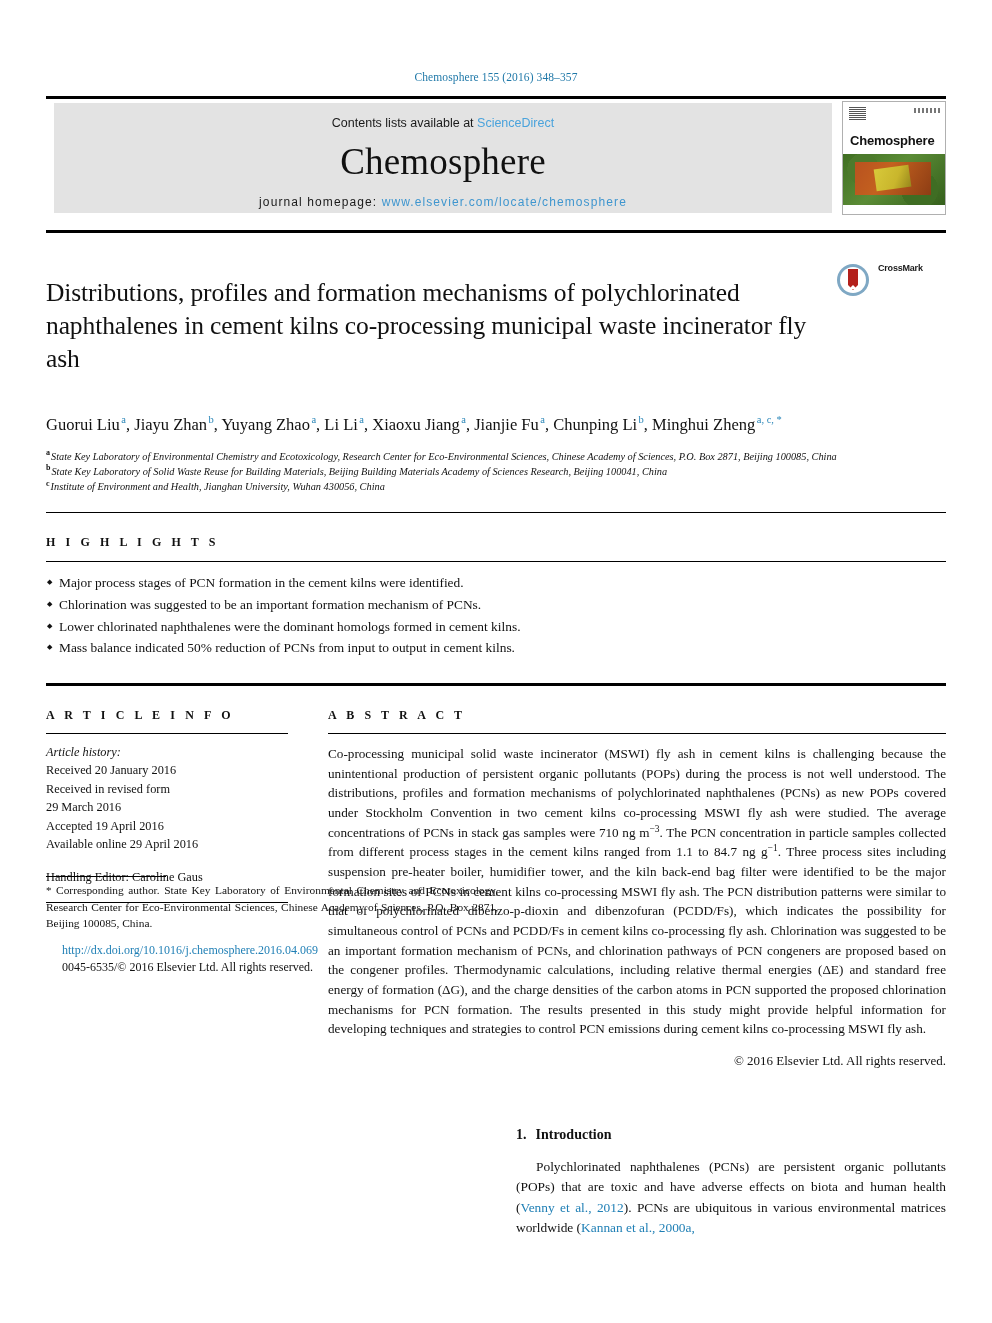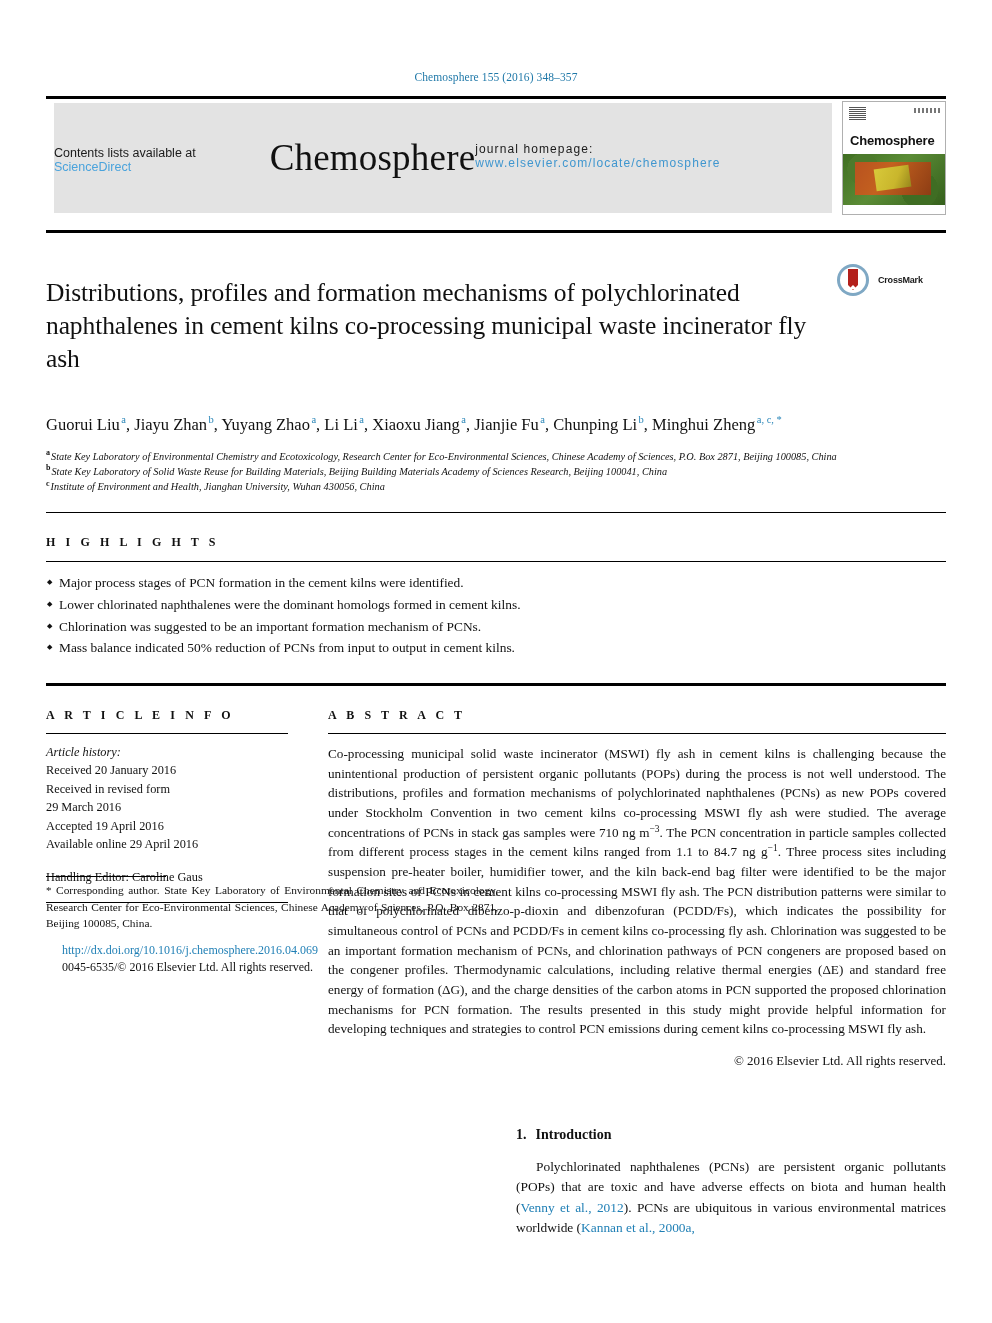--- a/index.html
+++ b/index.html
@@ -64,23 +64,23 @@
     font-size: 19px;
     letter-spacing: 1.2px;
     color: #f08010;
     margin-top: 1px;
     font-weight: 400;
   }
   .journal-banner {
     flex: 1 1 auto;
     background: #e3e3e3;
     display: flex;
-    flex-direction: row;
+    flex-direction: column;
     align-items: center;
-    justify-content: center;
+    justify-content: flex-end;
     margin: 4px 8px 4px 8px;
     position: relative;
   }
   .contents-line {
     font-family: "Liberation Sans", sans-serif;
     font-size: 12.5px;
     color: #1a1a1a;
     margin-top: 4px;
   }
   .contents-line .sd {
@@ -180,21 +180,21 @@
     line-height: 1.30;
     color: #111;
     font-weight: 400;
     max-width: 790px;
     letter-spacing: -.1px;
   }
   .crossmark {
     flex: 0 0 auto;
     width: 96px;
     display: flex;
-    align-items: center;
+    align-items: flex-start;
     gap: 8px;
     margin-top: 4px;
   }
   .crossmark-word {
     font-family: "Liberation Sans", sans-serif;
     font-weight: bold;
     font-size: 9px;
     color: #1a1a1a;
     letter-spacing: -.2px;
   }
@@ -438,22 +438,22 @@
     <div><sup>c</sup><span>Institute of Environment and Health, Jianghan University, Wuhan 430056, China</span></div>
   </div>
 
   <div class="rule-thin" style="margin-top:18px"></div>
 
   <div class="hl-wrap">
     <div class="sec-label">H I G H L I G H T S</div>
     <div class="hl-rule"></div>
     <ul class="hl-list">
       <li>Major process stages of PCN formation in the cement kilns were identified.</li>
+      <li>Chlorination was suggested to be an important formation mechanism of PCNs.</li>
       <li>Lower chlorinated naphthalenes were the dominant homologs formed in cement kilns.</li>
-      <li>Chlorination was suggested to be an important formation mechanism of PCNs.</li>
       <li>Mass balance indicated 50% reduction of PCNs from input to output in cement kilns.</li>
     </ul>
   </div>
 
   <div class="band-rule"></div>
 
   <div class="info-abstract">
 
     <div class="col-info">
       <div class="sec-label">A R T I C L E  I N F O</div>

